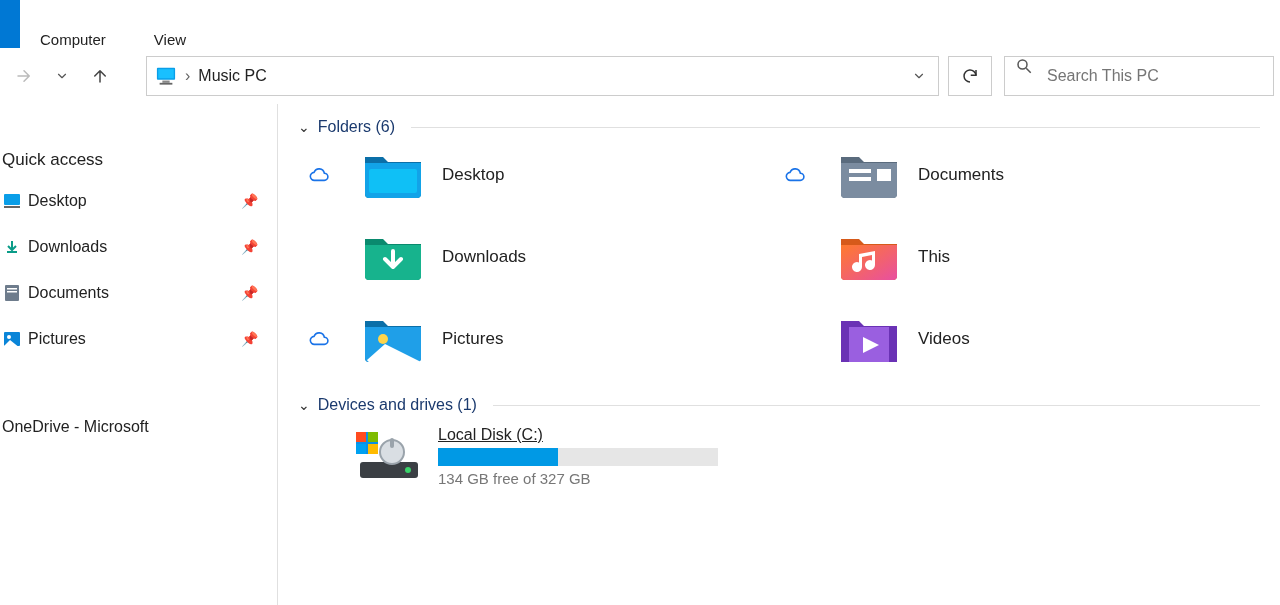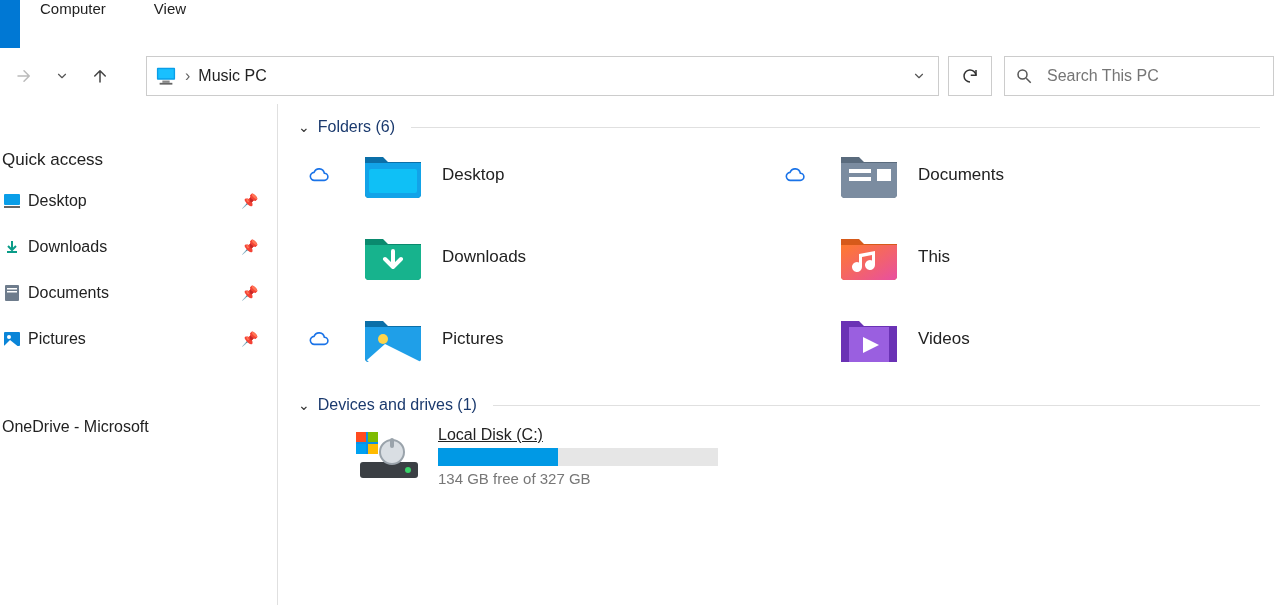--- a/index.html
+++ b/index.html
@@ -1,35 +1,35 @@
 <!DOCTYPE html>
 <html><head>
   <meta charset="utf-8">
   <style>
     * { box-sizing: border-box; margin: 0; padding: 0; font-family: "Segoe UI", sans-serif; }
     html, body { width: 1280px; height: 605px; background: #fff; overflow: hidden; }
 
     
     .ribbon-row { display: flex; align-items: stretch; height: 48px; }
     .ribbon-block { width: 20px; background: #0078d4; }
-    .ribbon-tabs { display: flex; align-items: flex-start; gap: 48px; padding-left: 20px; }
+    .ribbon-tabs { display: flex; align-items: flex-end; gap: 48px; padding-left: 20px; }
     .ribbon-tab { font-size: 15px; color: #222; cursor: default; }
 
     
     .navbar { display: flex; align-items: center; gap: 10px; height: 56px; padding: 0 6px; }
     .nav-btns { display: flex; align-items: center; gap: 14px; width: 130px; justify-content: flex-start; padding-left: 6px;}
     .nav-arrow { width: 24px; height: 24px; display: flex; align-items: center; justify-content: center; color: #666; }
     .nav-arrow.disabled { color: #bbb; }
     .nav-up { color: #444; }
     .addr-bar { flex: 1; display: flex; align-items: center; border: 1px solid #ccc; height: 40px; padding: 0 8px; }
     .addr-icon { margin-right: 8px; display:flex; align-items:center;}
     .addr-crumbs { display: flex; align-items: center; gap: 8px; flex: 1; font-size: 16px; color: #222; }
     .addr-caret { color: #555; padding: 0 4px; }
     .refresh-box { width: 44px; height: 40px; border: 1px solid #ccc; display: flex; align-items: center; justify-content: center; color: #333; margin-left:-1px;}
-    .search-box { width: 270px; height: 40px; border: 1px solid #ccc; display: flex; align-items: center; padding: 0 10px; margin-left: 2px; }
+    .search-box { width: 270px; height: 40px; border: 1px solid #ccc; display: flex; padding: 0 10px; margin-left: 2px; }
     .search-icon { color: #555; margin-right: 14px; }
     .search-input { border: none; outline: none; font-size: 16px; color: #666; width: 100%; }
 
     
     .main { display: flex; height: calc(605px - 48px - 56px); }
 
     
     .sidebar { width: 278px; border-right: 1px solid #e0e0e0; padding-top: 12px; }
     .qa-title { font-size: 17px; color: #222; padding: 8px 0 8px 2px; margin-top: 26px; }
     .side-item { display: flex; align-items: center; height: 46px; padding-left: 2px; padding-right: 18px; font-size: 16px; color: #222; }

